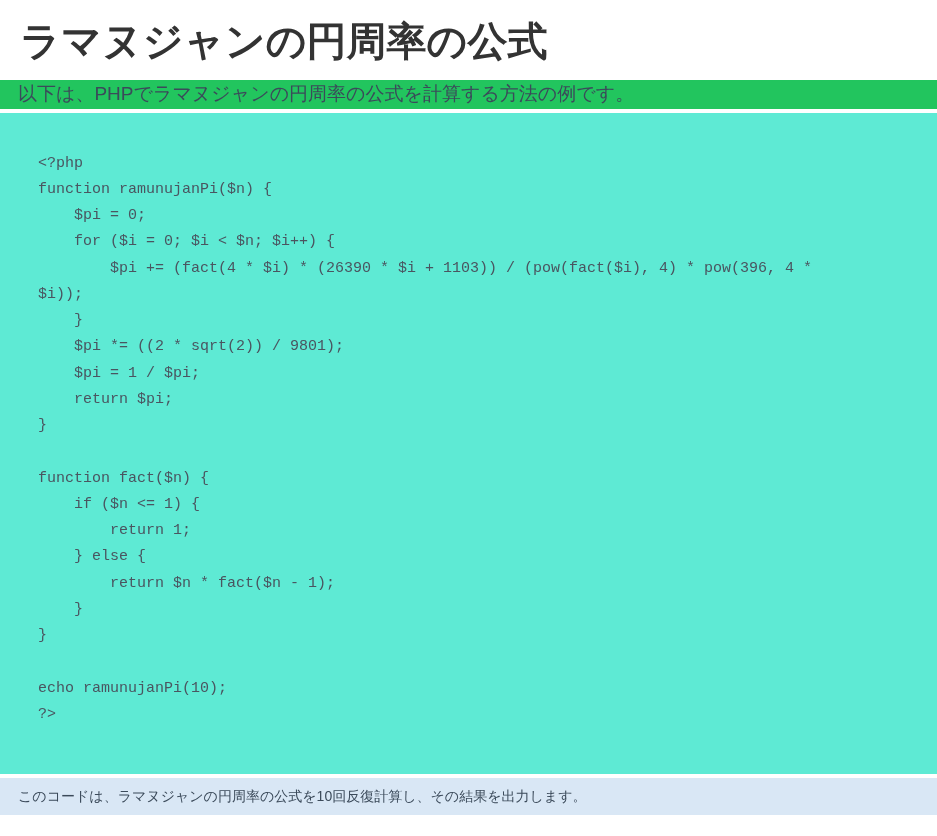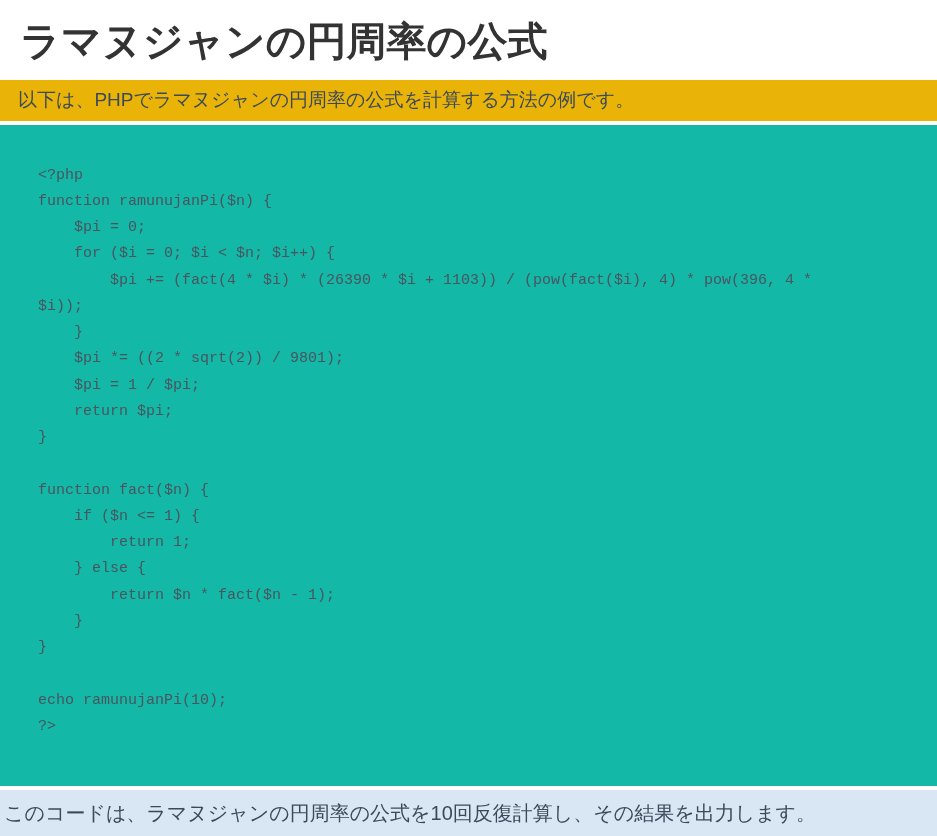--- a/index.html
+++ b/index.html
@@ -14,45 +14,45 @@
       padding: 0;
     }
     .page-title {
       font-size: 40px;
       font-weight: 700;
       color: #333333;
       padding: 14px 20px 8px 20px;
       line-height: 1.35;
     }
     .intro-text {
-      background: #eab308;
+      background: #22c55e;
       color: #3b4a5a;
       font-size: 19px;
-      padding: 6px 18px;
+      padding: 0 18px;
       margin: 4px 0 4px 0;
       line-height: 1.5;
     }
     .code-block {
-      background: #14b8a6;
+      background: #5eead4;
       margin: 4px 0;
       padding: 38px 38px 46px 38px;
     }
     .code-content {
       font-family: Consolas, "Courier New", Menlo, Monaco, monospace;
       font-size: 15px;
       color: #4a5560;
       white-space: pre;
       line-height: 1.75;
       overflow-x: auto;
     }
     .outro-text {
       background: #d9e7f5;
       color: #3b4a5a;
-      font-size: 20px;
-      padding: 8px 4px;
+      font-size: 14px;
+      padding: 8px 18px;
       margin: 4px 0 4px 0;
       line-height: 1.5;
     }
   </style>
 </head>
 <body>
 
 <h1 class="page-title">ラマヌジャンの円周率の公式</h1>
 
 <div class="intro-text">以下は、PHPでラマヌジャンの円周率の公式を計算する方法の例です。</div>

